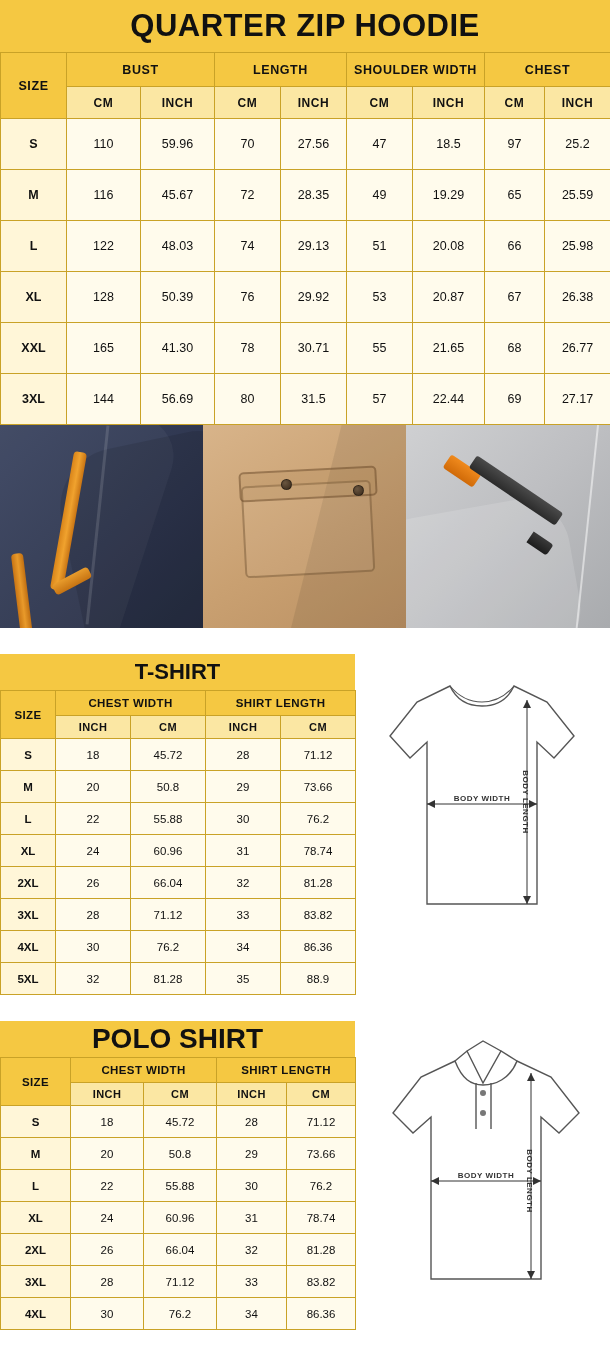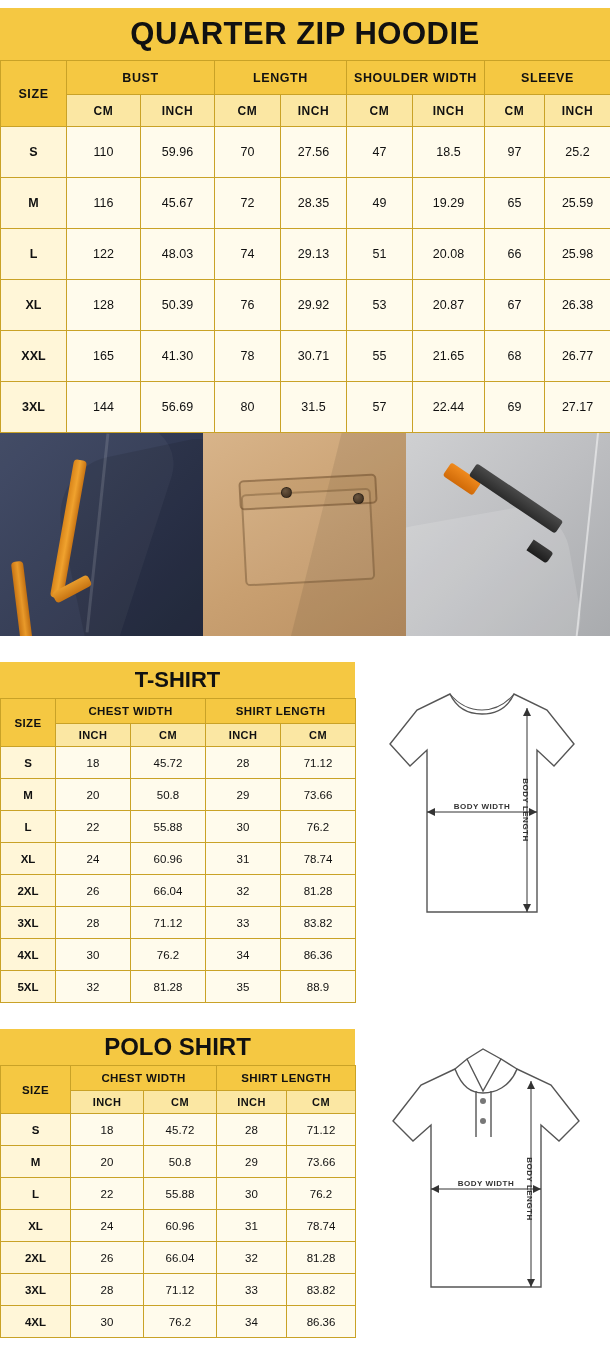--- a/index.html
+++ b/index.html
@@ -24,21 +24,20 @@
     background: #F5C842;
     text-align: center;
     font-weight: bold;
     color: #111;
     letter-spacing: 0.5px;
   }
   .hoodie-title {
     height: 52px;
     line-height: 52px;
     font-size: 31px;
-    margin-top: 8px;
   }
   table.grid {
     border-collapse: collapse;
     width: 100%;
     table-layout: fixed;
   }
   table.grid td, table.grid th {
     border: 1px solid #c9a227;
     text-align: center;
     vertical-align: middle;
@@ -219,21 +218,21 @@
     height: 32px;
   }
   .small-table .val {
     background: #FFFBEC;
     font-size: 11.5px;
     height: 32px;
   }
   .gap-white { height: 26px; background: #ffffff; }
 
   
-  .polo-title { font-size: 24px; }
+  .polo-title { font-size: 28px; }
 
   .fig-label {
     font-size: 8px;
     font-weight: bold;
     fill: #333;
     letter-spacing: .5px;
   }
 </style>
 </head>
 <body>
@@ -254,21 +253,21 @@
           <col style="width:72px">
         <col style="width:60px">
           <col style="width:66px">
       </colgroup>
       <tbody>
         <tr>
           <td class="hdr" rowspan="2">SIZE</td>
           <td class="hdr" colspan="2">BUST</td>
           <td class="hdr" colspan="2">LENGTH</td>
           <td class="hdr" colspan="2">SHOULDER WIDTH</td>
-          <td class="hdr" colspan="2">SLEEVE</td>
+          <td class="hdr" colspan="2">CHEST</td>
         </tr>
         <tr>
           <td class="sub">CM</td>
           <td class="sub">INCH</td>
           <td class="sub">CM</td>
           <td class="sub">INCH</td>
           <td class="sub">CM</td>
           <td class="sub">INCH</td>
           <td class="sub">CM</td>
           <td class="sub">INCH</td>

